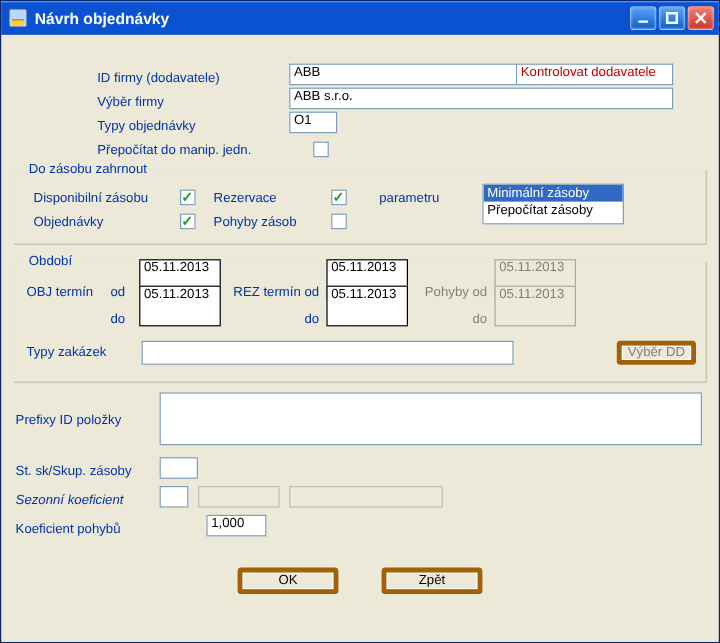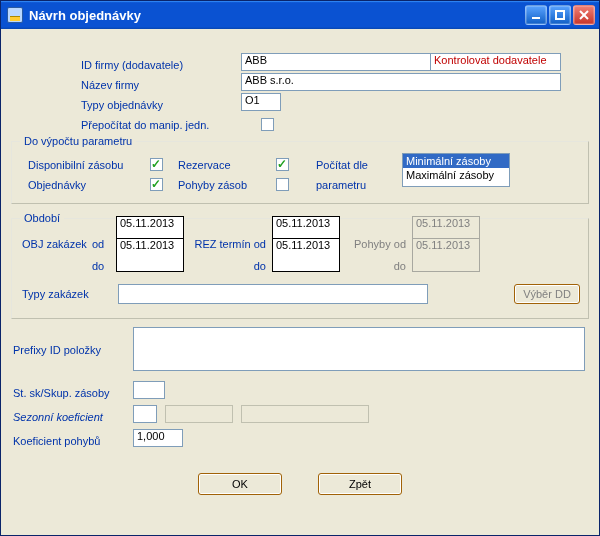--- a/index.html
+++ b/index.html
@@ -112,21 +112,21 @@
     position:absolute;
     left:0;top:-2px;
     font-size:12px;
     color:#21a121;
     font-weight:bold;
   }
 
   .listbox {
     border:1px solid #7f9db9;
     background:#fff;
-    width:108px;
+    width:118px;
     height:34px;
     font: inherit;
     overflow:hidden;
   }
   .listbox .opt { height:14px; line-height:14px; padding:0 3px; white-space:nowrap; }
   .listbox .opt.sel { background:#316ac5; color:#fff; }
 
   .date-inp {
     width:68px;
     height:34px;
@@ -139,21 +139,21 @@
   .date-inp.muted {
     border:1px solid #a8a8a0;
     color:#808080;
     background:#ece9d8;
   }
 
   .btn {
     height:22px;
     min-width:84px;
     background:#ece9d8;
-    border:1px solid #a16207;
+    border:4px solid #a16207;
     border-radius:3px;
     box-shadow: 0 0 0 1px #fff inset;
     font: inherit;
     padding:0;
   }
   .btn.disabled-btn {
     color:#808080;
   }
 
   .big-text {
@@ -200,35 +200,35 @@
 
   <div class="client">
 
     <div style="margin-top:14px;">
       <div class="row">
         <span class="lbl-blue top-labels">ID firmy (dodavatele)</span>
         <span class="input" style="width:190px;">ABB</span>
         <span class="input" style="width:130px;border-left:none;color:#c00000;">Kontrolovat dodavatele</span>
       </div>
       <div class="row">
-        <span class="lbl-blue top-labels">Název firmy</span>
+        <span class="lbl-blue top-labels">Výběr firmy</span>
         <span class="input" style="width:320px;">ABB s.r.o.</span>
       </div>
       <div class="row">
         <span class="lbl-blue top-labels">Typy objednávky</span>
         <span class="input" style="width:40px;">O1</span>
       </div>
       <div class="row">
         <span class="lbl-blue top-labels" style="width:180px;">Přepočítat do manip. jedn.</span>
         <span class="chk"></span>
       </div>
     </div>
 
     <fieldset style="margin-top:4px;">
-      <legend>Do výpočtu parametru</legend>
+      <legend>Do zásobu zahrnout</legend>
       <div style="display:flex;">
         <div style="width:146px;">
           <div class="row">
             <span class="lbl-blue" style="width:122px;margin-left:8px;">Disponibilní zásobu</span>
             <span class="chk checked"></span>
           </div>
           <div class="row">
             <span class="lbl-blue" style="width:122px;margin-left:8px;">Objednávky</span>
             <span class="chk checked"></span>
           </div>
@@ -238,38 +238,35 @@
             <span class="lbl-blue" style="width:98px;margin-left:12px;">Rezervace</span>
             <span class="chk checked"></span>
           </div>
           <div class="row">
             <span class="lbl-blue" style="width:98px;margin-left:12px;">Pohyby zásob</span>
             <span class="chk"></span>
           </div>
         </div>
         <div style="width:100px;">
           <div class="row">
-              <span class="lbl-blue" style="margin-left:14px;">Počítat dle</span>
-            </div>
-          <div class="row">
               <span class="lbl-blue" style="margin-left:14px;">parametru</span>
             </div>
         </div>
         <div class="listbox" style="margin-top:0;">
           <div class="opt sel">Minimální zásoby</div>
-          <div class="opt">Maximální zásoby</div>
+          <div class="opt">Přepočítat zásoby</div>
         </div>
       </div>
     </fieldset>
 
     <fieldset>
       <legend>Období</legend>
 
       <div class="row" style="height:20px;">
-        <span class="lbl-blue" style="width:70px;margin-left:2px;">OBJ zakázek</span>
+        <span class="lbl-blue" style="width:70px;margin-left:2px;">OBJ termín</span>
         <span class="lbl-blue" style="width:24px;">od</span>
         <span class="date-inp">05.11.2013</span>
         <span class="lbl-blue" style="width:88px;text-align:right;padding-right:6px;">REZ termín od</span>
         <span class="date-inp">05.11.2013</span>
         <span class="disabled" style="width:66px;text-align:right;padding-right:6px;margin-left:6px;">Pohyby od</span>
         <span class="date-inp muted">05.11.2013</span>
       </div>
       <div class="row" style="height:20px;">
         <span style="width:70px;margin-left:2px;"></span>
         <span class="lbl-blue" style="width:24px;">do</span>
@@ -300,21 +297,21 @@
 
     <div class="row" style="margin-top:6px;font-style:italic;">
       <span class="lbl-blue" style="width:120px;margin-left:4px;">Sezonní koeficient</span>
       <span class="input" style="width:24px;"></span>
       <span style="width:8px;"></span>
       <span class="input" style="width:68px;background:#ece9d8;border:1px solid #c0c0b0;"></span>
       <span style="width:8px;"></span>
       <span class="input" style="width:128px;background:#ece9d8;border:1px solid #c0c0b0;"></span>
     </div>
 
-    <div class="row" style="margin-top:6px;">
+    <div class="row" style="margin-top:6px;gap:39px;">
       <span class="lbl-blue" style="width:120px;margin-left:4px;">Koeficient pohybů</span>
       <span class="input" style="width:50px;">1,000</span>
     </div>
 
     <div class="footer-btns">
       <button class="btn">OK</button>
       <button class="btn">Zpět</button>
     </div>
 
   </div>

